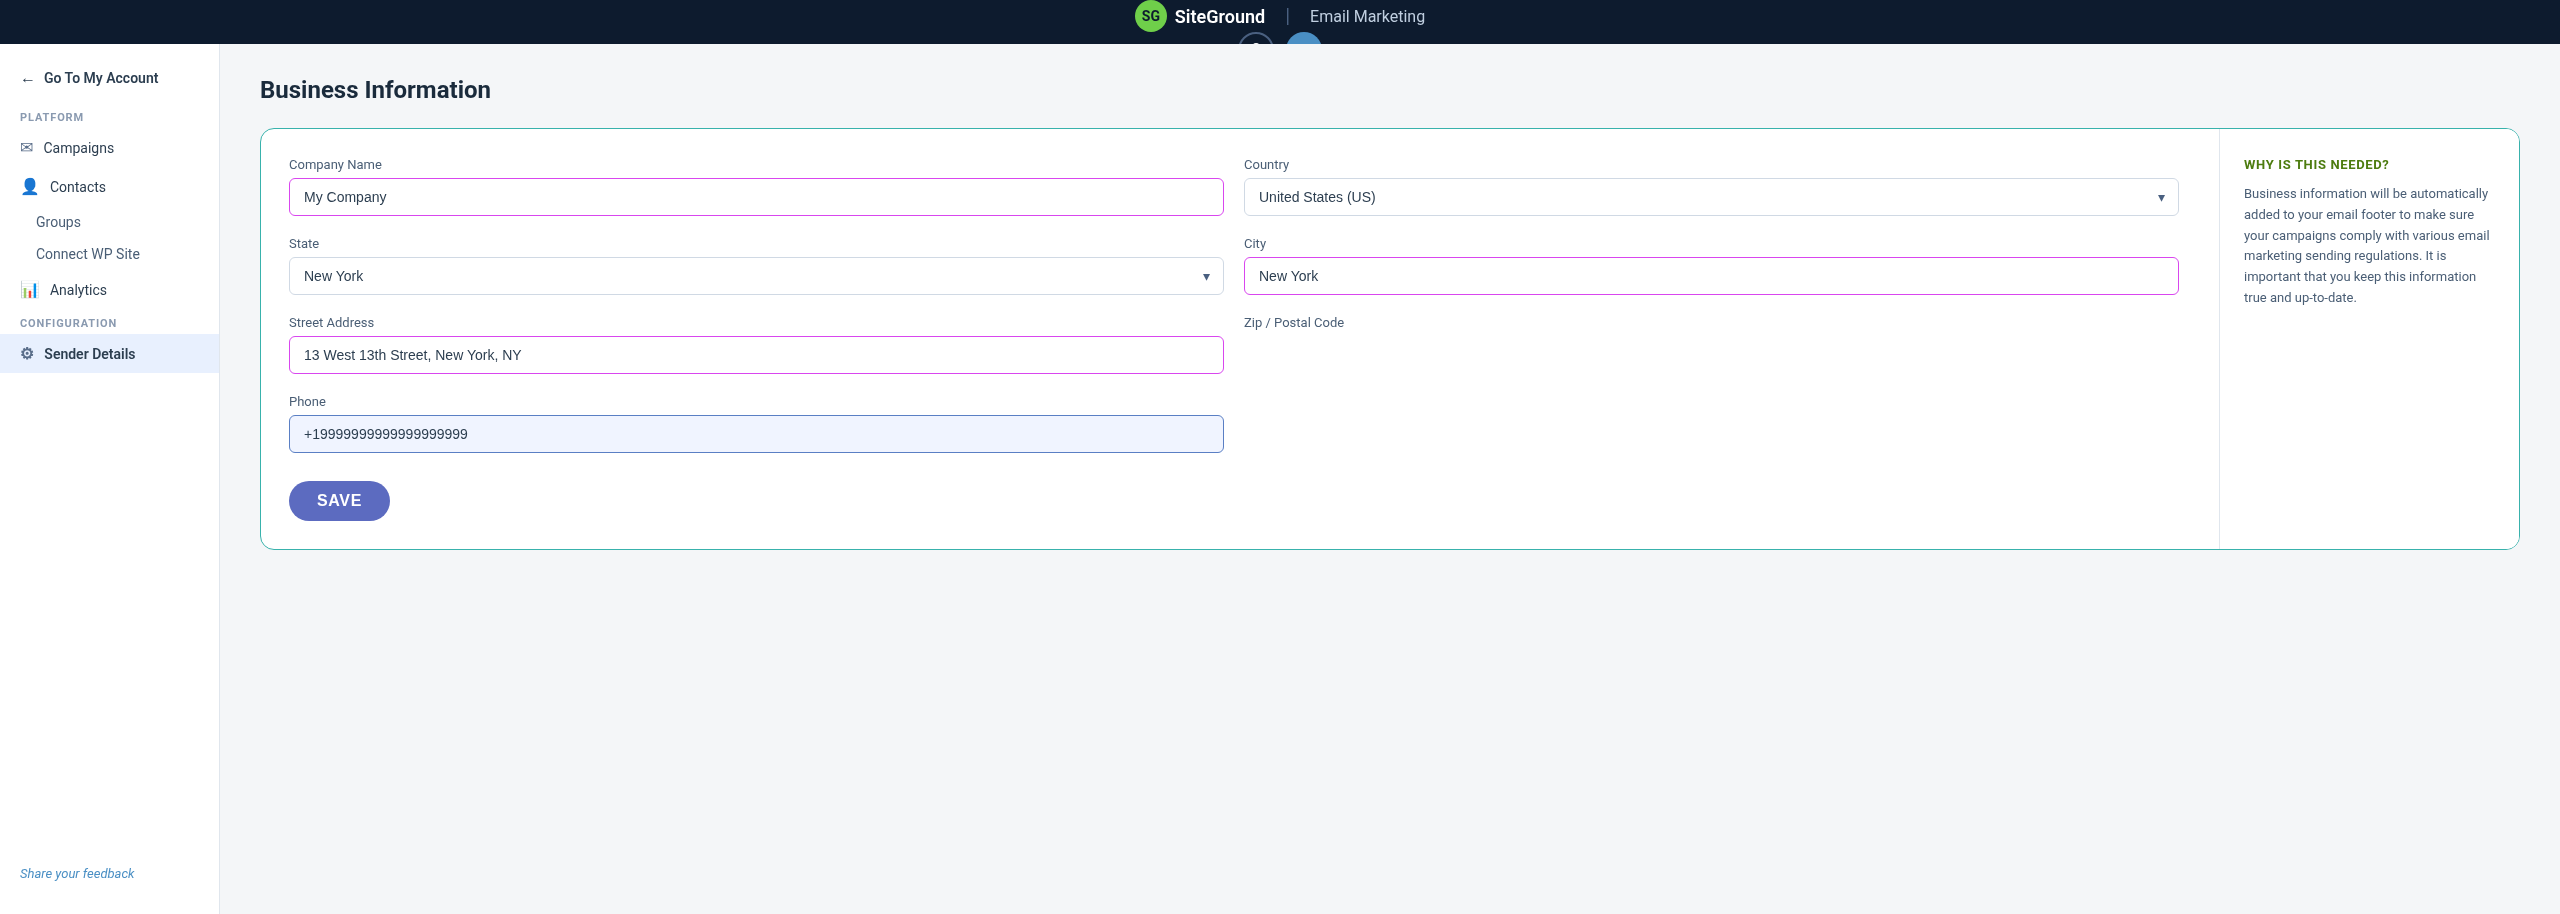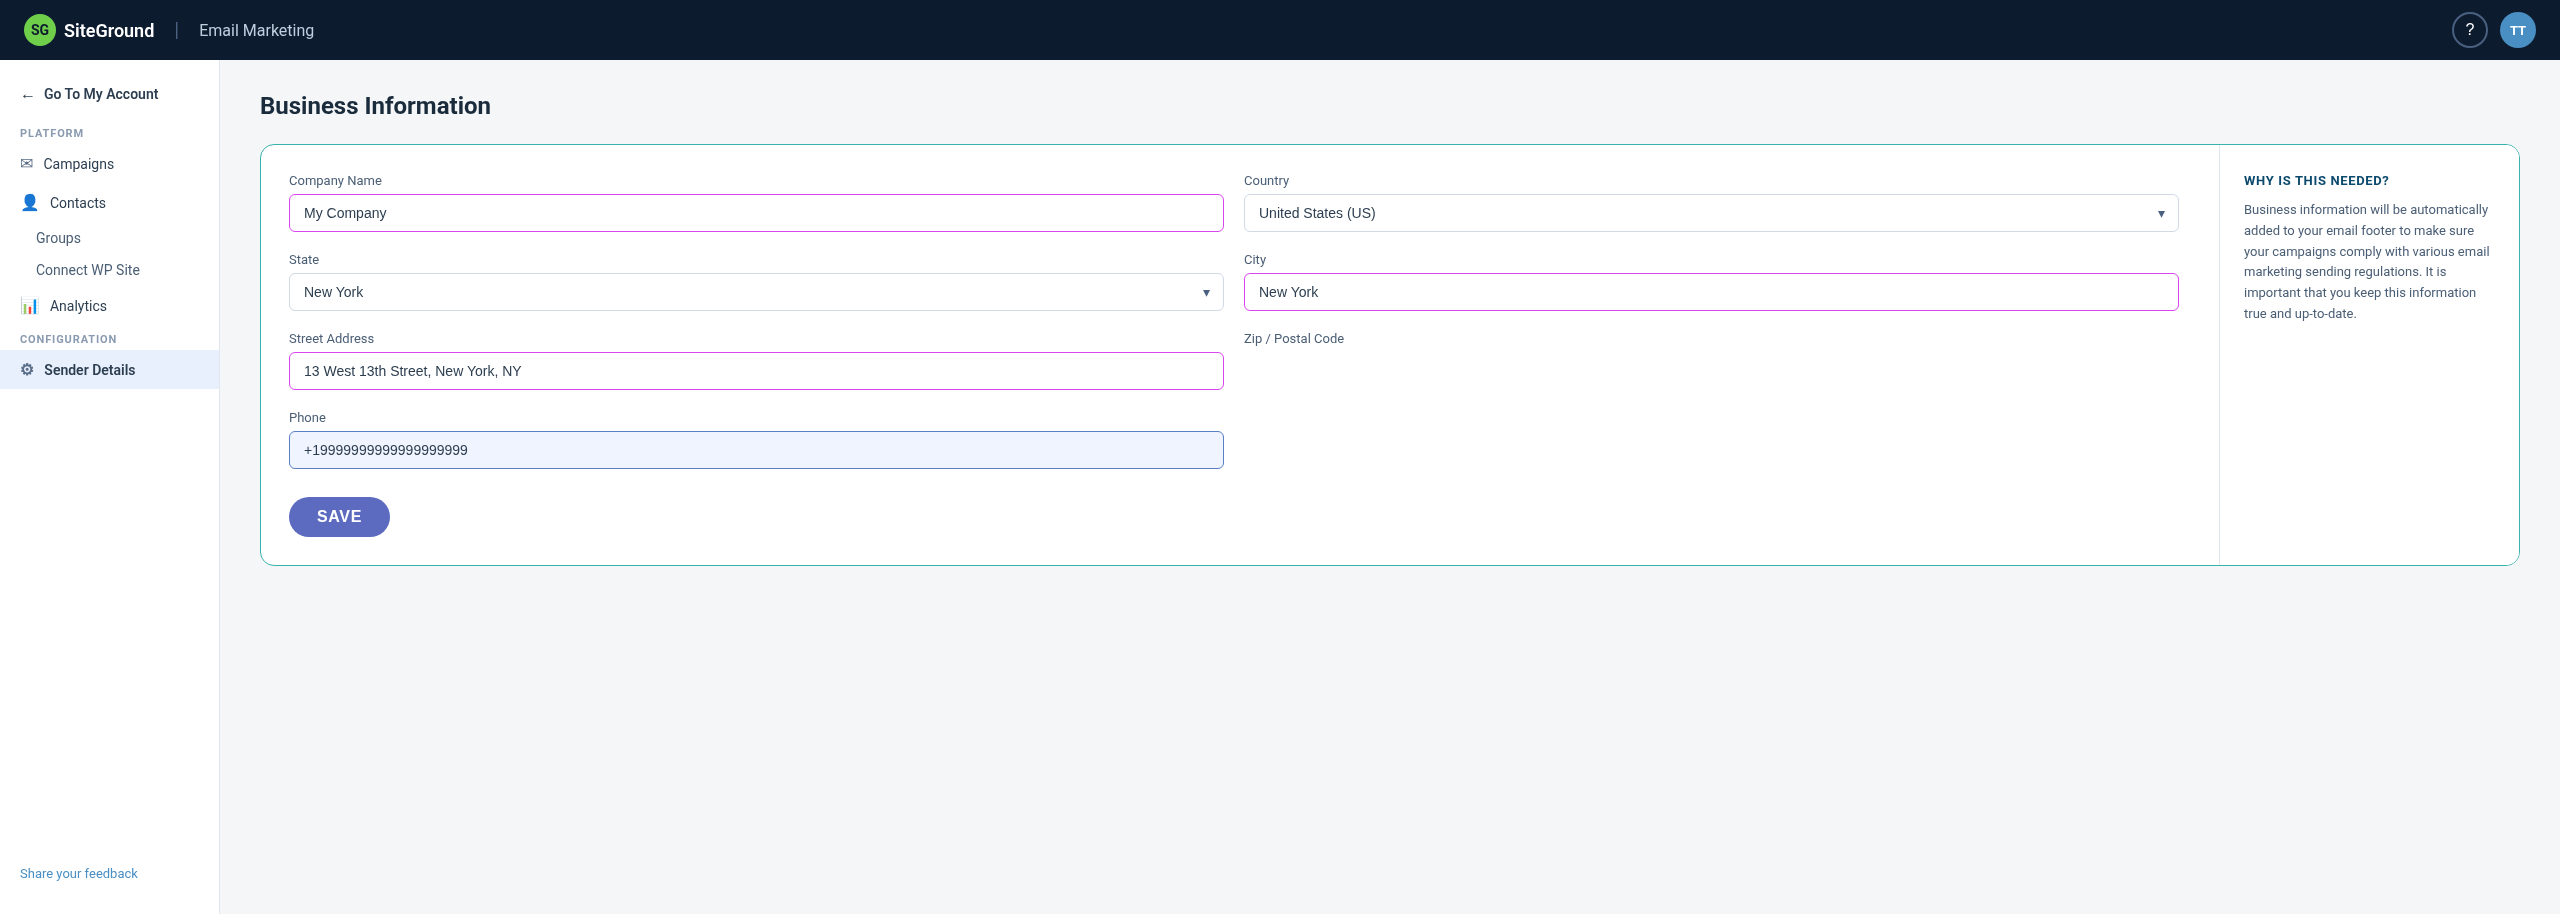--- a/index.html
+++ b/index.html
@@ -5,23 +5,24 @@
     * { box-sizing: border-box; margin: 0; padding: 0; }
     body { font-family: -apple-system, BlinkMacSystemFont, 'Segoe UI', Roboto, sans-serif; background: #f4f6f8; display: flex; flex-direction: column; height: 100vh; overflow: hidden; }
 
     
     .header {
       background: #0d1b2e;
       color: white;
       display: flex;
       align-items: center;
       padding: 0 24px;
-      height: 60px;
+      height: 44px;
       flex-shrink: 0;
       justify-content: space-between;
+      flex-direction: column;
     }
     .header-left { display: flex; align-items: center; gap: 16px; }
     .logo-area { display: flex; align-items: center; gap: 8px; }
     .logo-icon {
       width: 32px; height: 32px;
       background: #6fcf4a;
       border-radius: 50%;
       display: flex; align-items: center; justify-content: center;
       font-size: 14px; font-weight: bold; color: #0d1b2e;
     }
@@ -75,20 +76,21 @@
     }
     .nav-item.active { background: #e8f0fe; font-weight: 600; }
     .nav-item .nav-icon { font-size: 16px; color: #5a6e8a; }
     .nav-sub-item {
       padding: 8px 20px 8px 36px;
       font-size: 14px; color: #4a5e75; cursor: pointer;
     }
     .sidebar-footer {
       margin-top: auto;
       padding: 16px 20px;
+      font-style: italic;
     }
     .feedback-link { font-size: 13px; color: #4a8fc4; cursor: pointer; }
 
     
     .main {
       flex: 1;
       overflow-y: auto;
       padding: 32px 40px;
       background: #f4f6f8;
     }
@@ -162,21 +164,21 @@
       padding: 11px 28px;
       font-size: 16px;
       font-weight: 600;
       cursor: pointer;
       letter-spacing: 0.04em;
       margin-top: 8px;
     }
 
     
     .info-title {
-      font-size: 13px; font-weight: 700; color: #0c4a6e;
+      font-size: 13px; font-weight: 700; color: #4d7c0f;
       letter-spacing: 0.05em; margin-bottom: 12px;
     }
     .info-text { font-size: 13px; color: #4a5e75; line-height: 1.6; }
   </style>
 </head>
 <body>
 
 <header class="header">
   <div class="header-left">
     <div class="logo-area">

